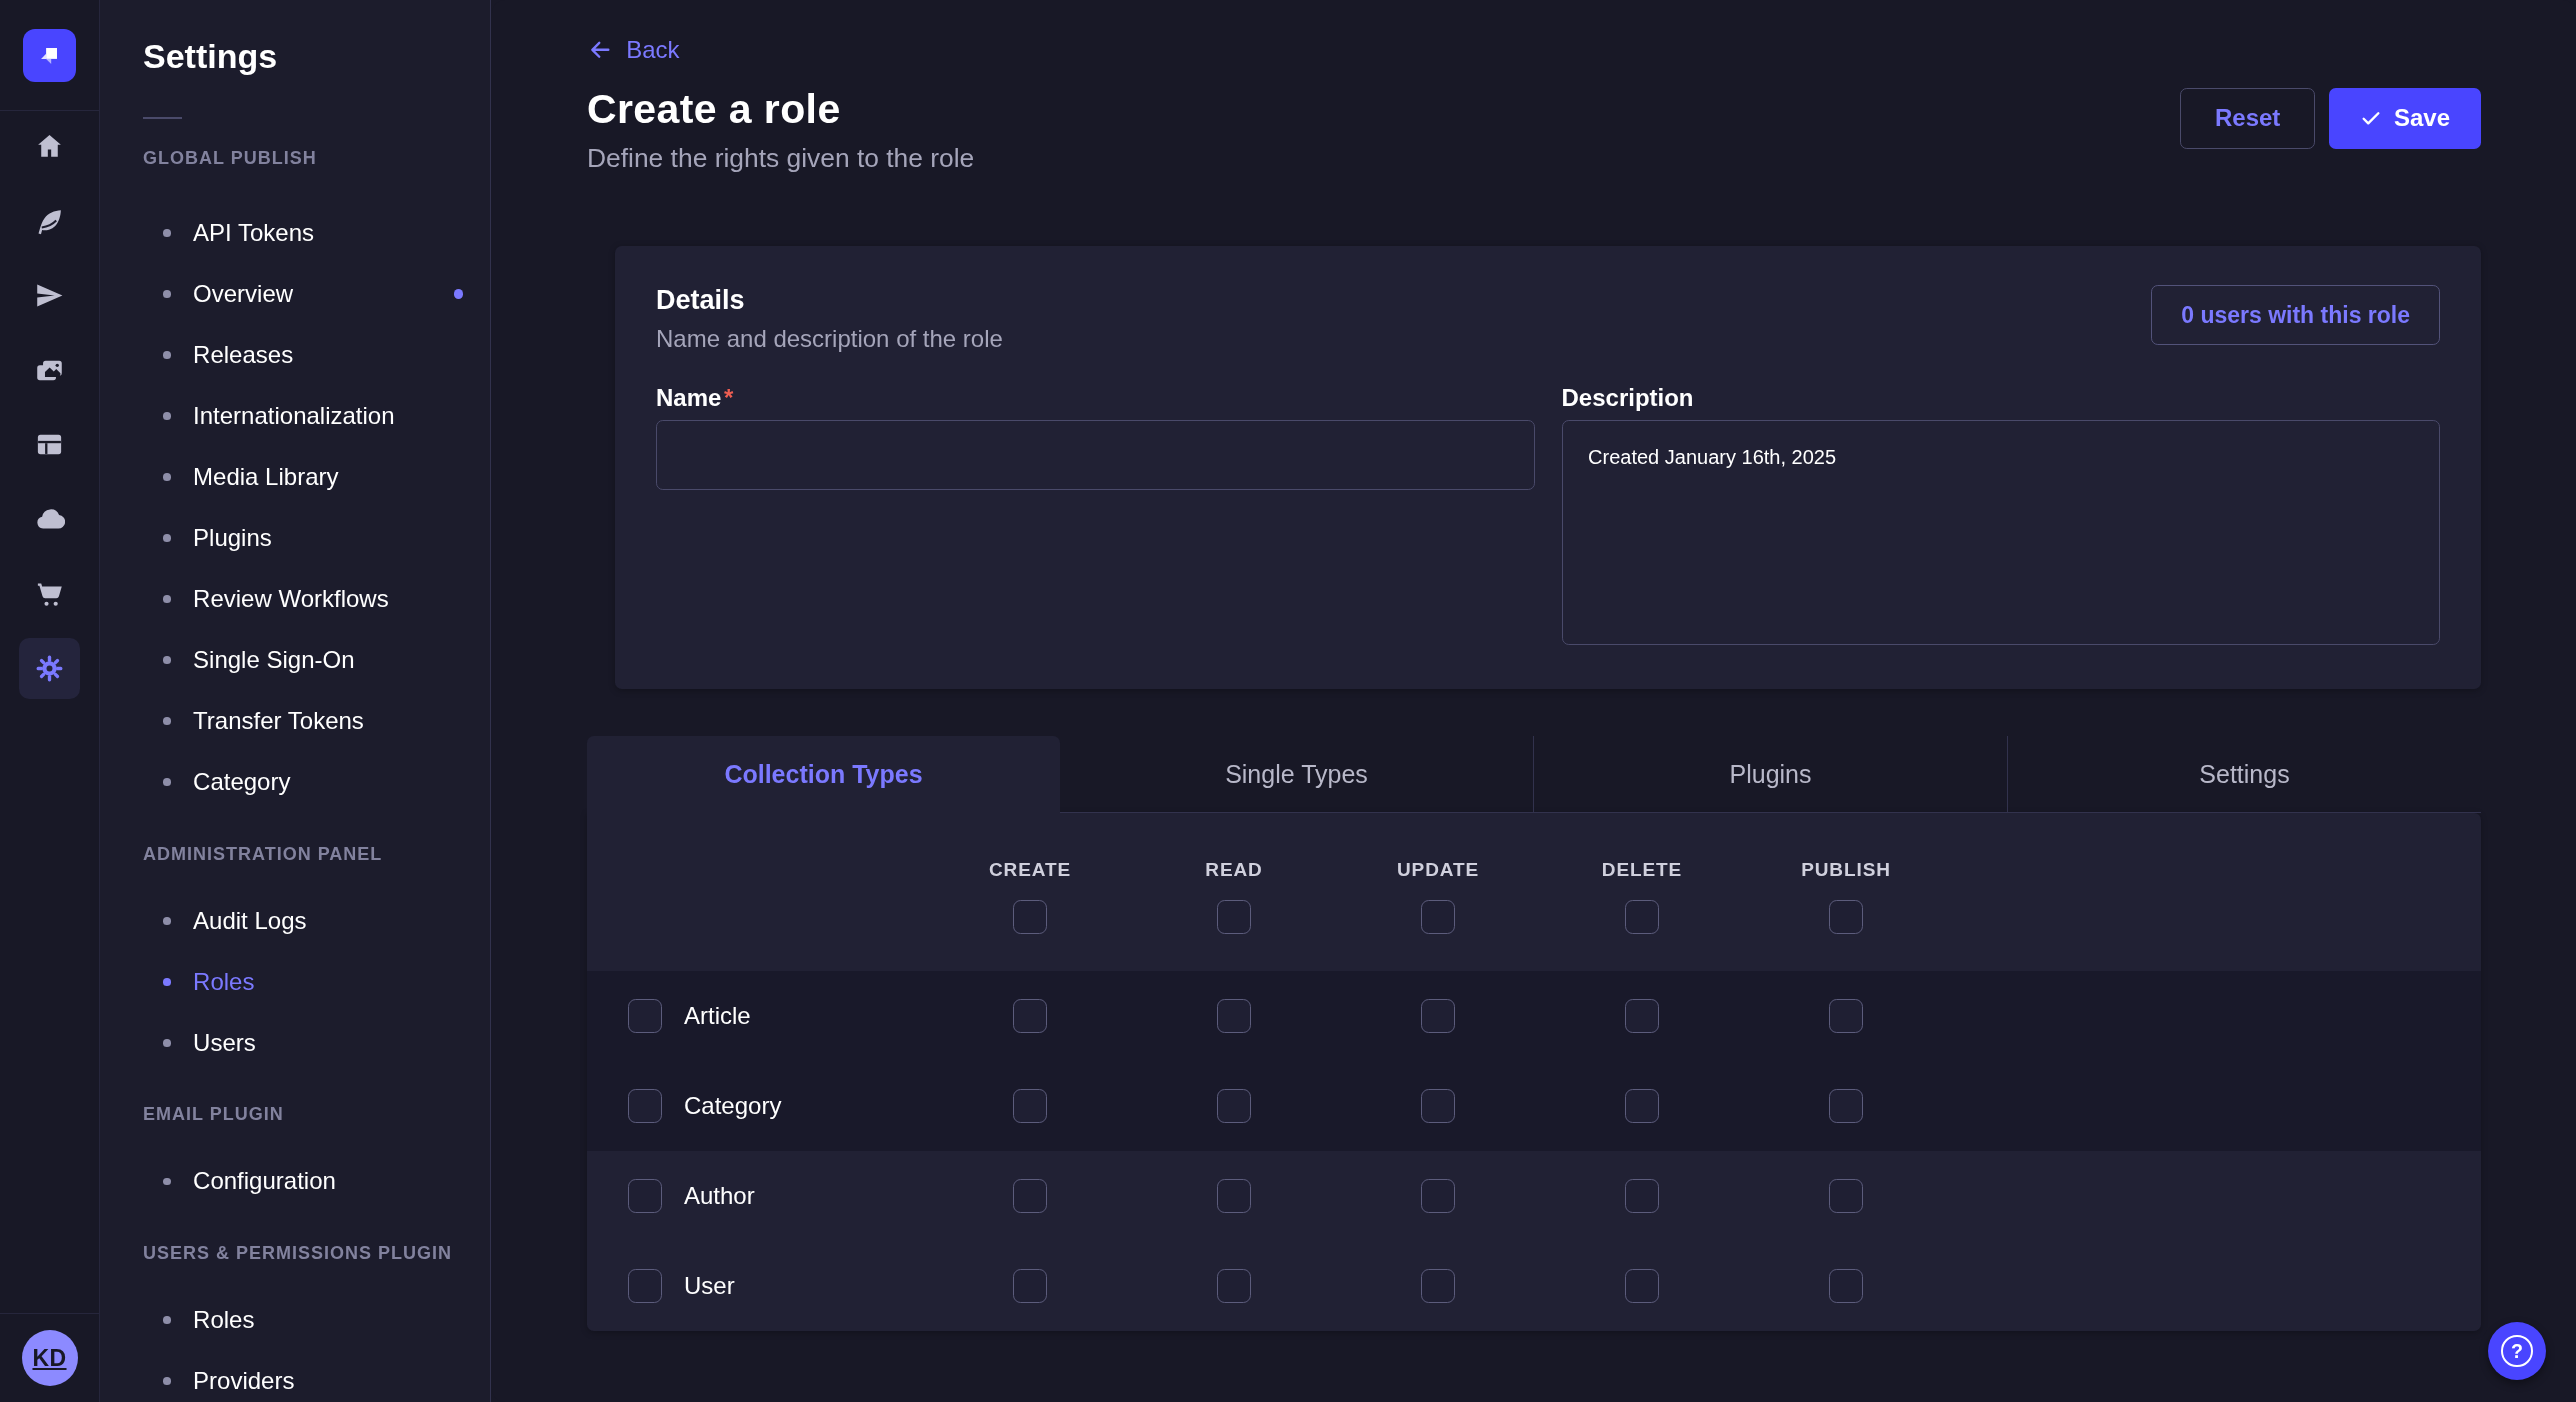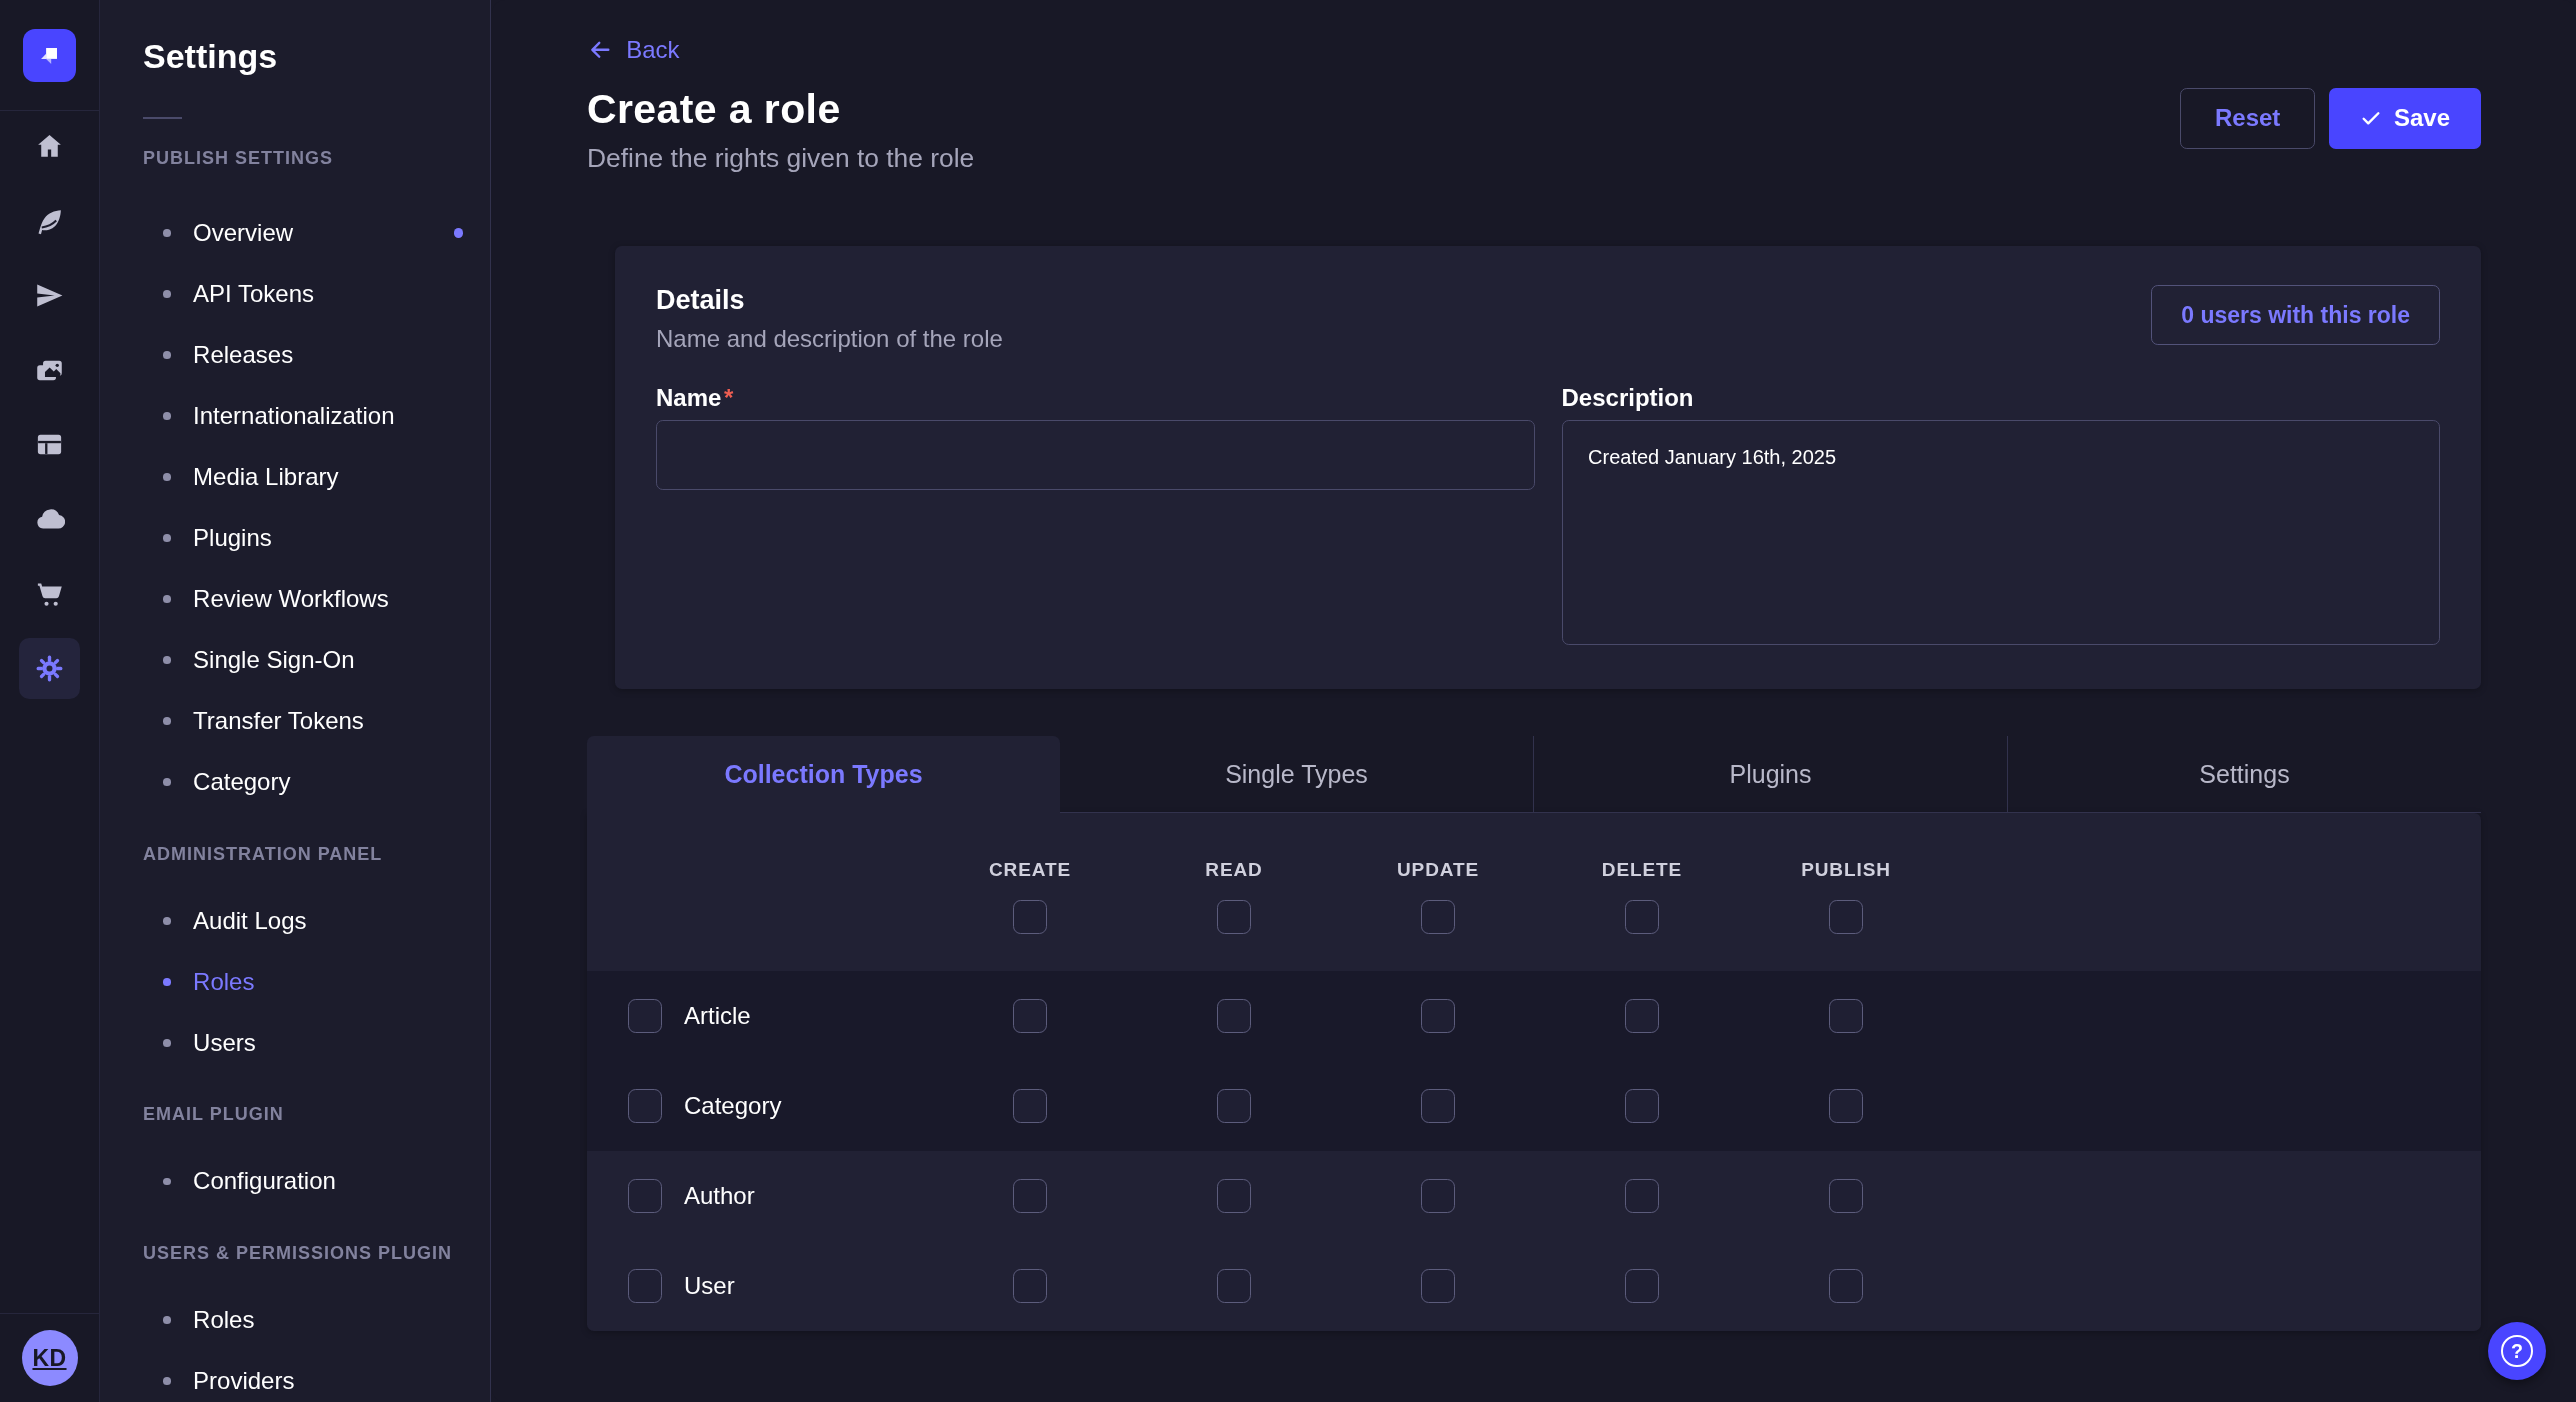--- a/index.html
+++ b/index.html
@@ -163,30 +163,30 @@
   </div>
   <div class="rail-bottom">
     <div class="avatar">KD</div>
   </div>
 </nav>
 
 <aside class="subnav">
   <div class="subnav-title">Settings</div>
   <div class="subnav-divider"></div>
 
-  <div class="section-heading first">PUBLISH SETTINGS</div>
+  <div class="section-heading first">GLOBAL PUBLISH</div>
   <ul class="nav-list first">
+    <li class="nav-item">
+        <span class="bullet"></span>
+        <span>API Tokens</span>
+      </li>
     <li class="nav-item">
         <span class="bullet"></span>
         <span>Overview</span>
         <span class="notif-dot"></span>
-      </li>
-    <li class="nav-item">
-        <span class="bullet"></span>
-        <span>API Tokens</span>
       </li>
     <li class="nav-item">
         <span class="bullet"></span>
         <span>Releases</span>
       </li>
     <li class="nav-item">
         <span class="bullet"></span>
         <span>Internationalization</span>
       </li>
     <li class="nav-item">

